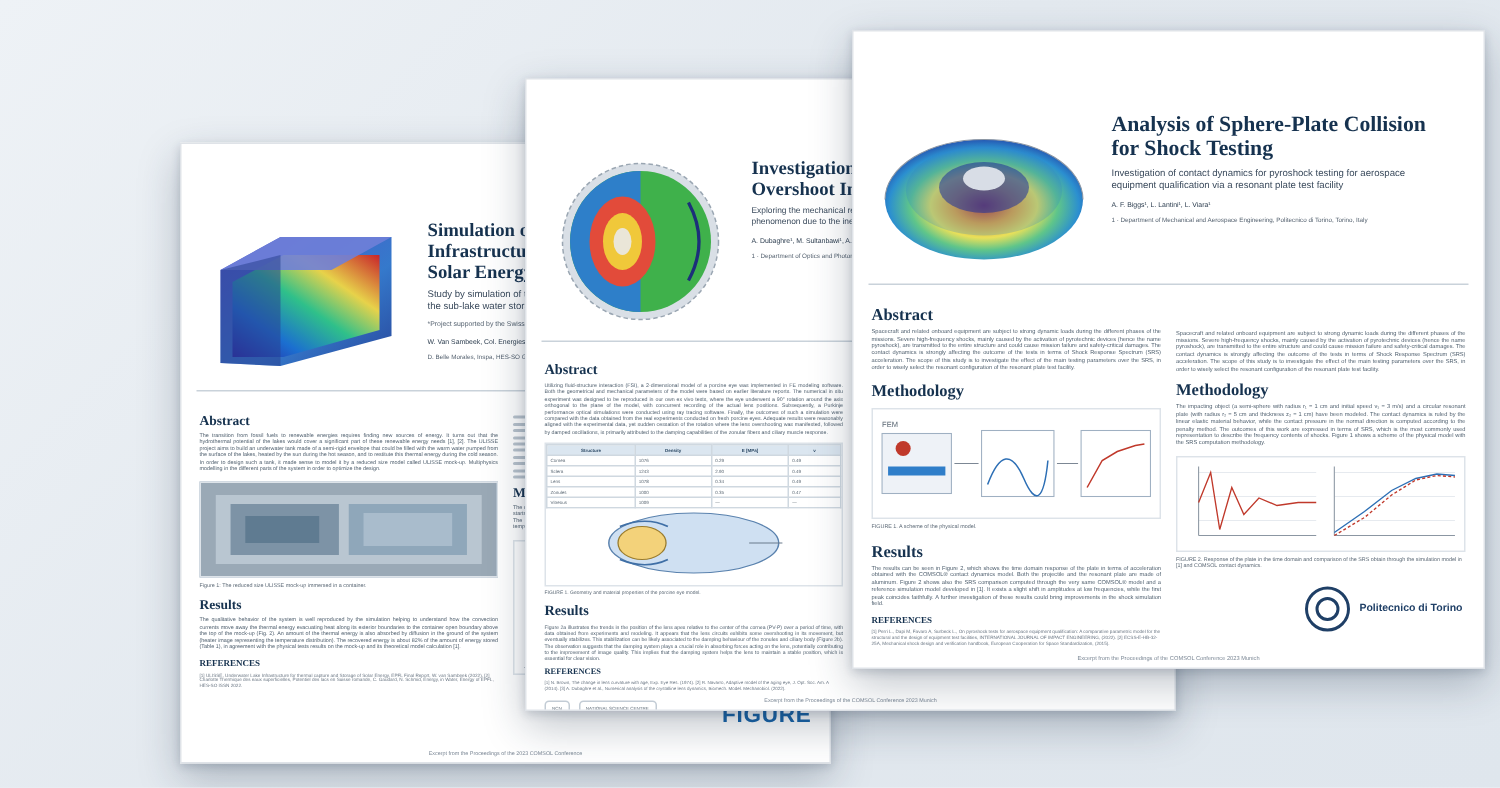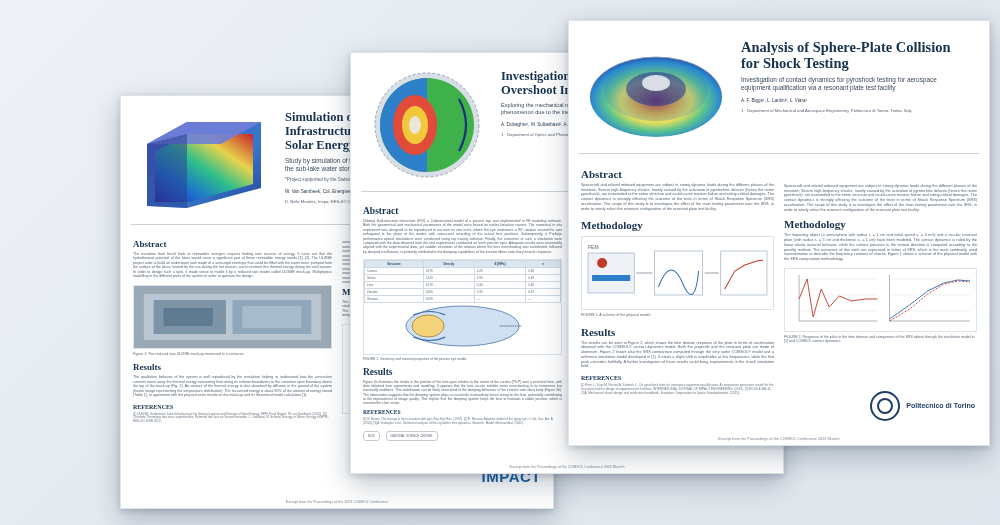--- a/index.html
+++ b/index.html
@@ -20,21 +20,21 @@
     overflow:hidden;
     border:1px solid #dfe3e8;
   }
   
   #poster1{ left:120px; top:95px; width:432px; height:412px; }
   
   #poster2{ left:350px; top:52px; width:432px; height:420px; }
   
   #poster3{ left:568px; top:20px; width:420px; height:424px; }
 
-  .p-head{ display:flex; padding:10px 28px 6px 12px; gap:10px; }
+  .p-head{ display:flex; padding:10px 28px 6px 12px; gap:10px;margin-top:36px; }
   .p-head .fig{ flex:0 0 auto; }
   .p-title{ flex:1 1 auto; }
   .p-title h1{
     margin:0;
     font-family:"Liberation Serif", serif;
     font-weight:bold;
     color:#16324f;
     line-height:1.12;
   }
   .p-title .sub{
@@ -177,21 +177,21 @@
           <rect x="104" y="12" width="6" height="60" fill="url(#g2)"></rect>
           <g stroke="#7f8c99" stroke-width="0.5" fill="none">
             <path d="M4 84 H116"></path>
           </g>
         </svg>
       </div>
     </div>
   </div>
 
   <div style="position:absolute;right:12px;bottom:22px;" class="logo-comsol">
-    <span style="font-size:15px;letter-spacing:.5px;">IMPACT</span>
+    <span style="font-size:15px;letter-spacing:.5px;">FIGURE</span>
   </div>
   <div class="footer" style="font-size:3.6px;">Excerpt from the Proceedings of the 2023 COMSOL Conference</div>
 </div>
 
 <div class="poster" id="poster2">
   <div class="p-head" style="padding-top:16px;">
     <div class="fig" style="width:128px;height:112px;">
       <svg viewBox="0 0 128 112" width="128" height="112">
         <circle cx="64" cy="56" r="52" fill="#d9dfe6" stroke="#9aa6b2" stroke-width="1" stroke-dasharray="3 2"></circle>
         <circle cx="64" cy="56" r="47" fill="#3fb14b"></circle>

